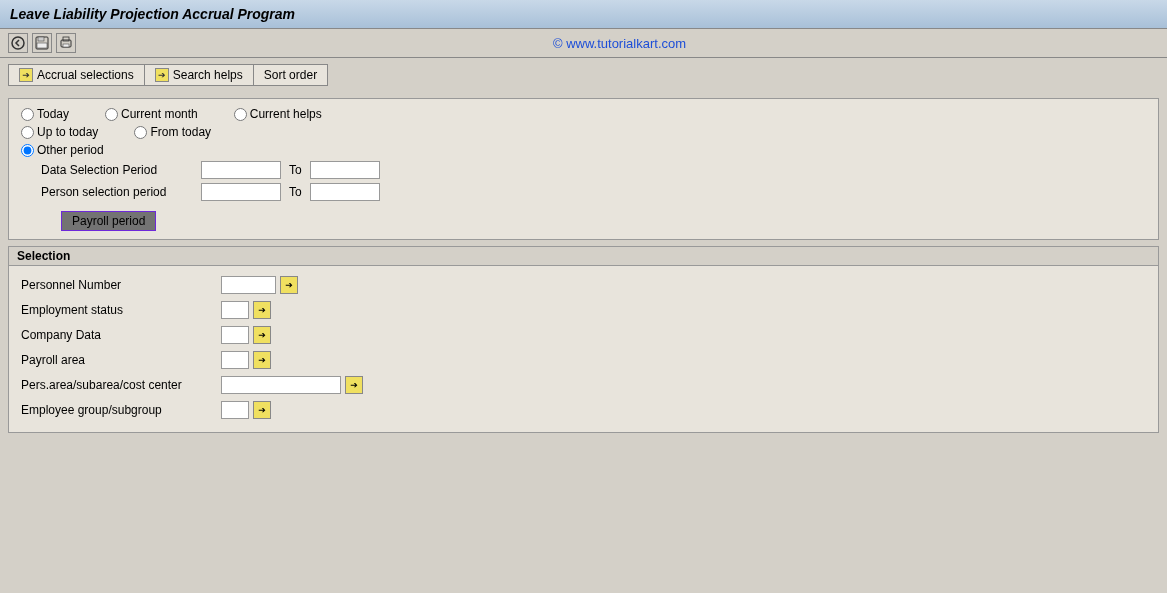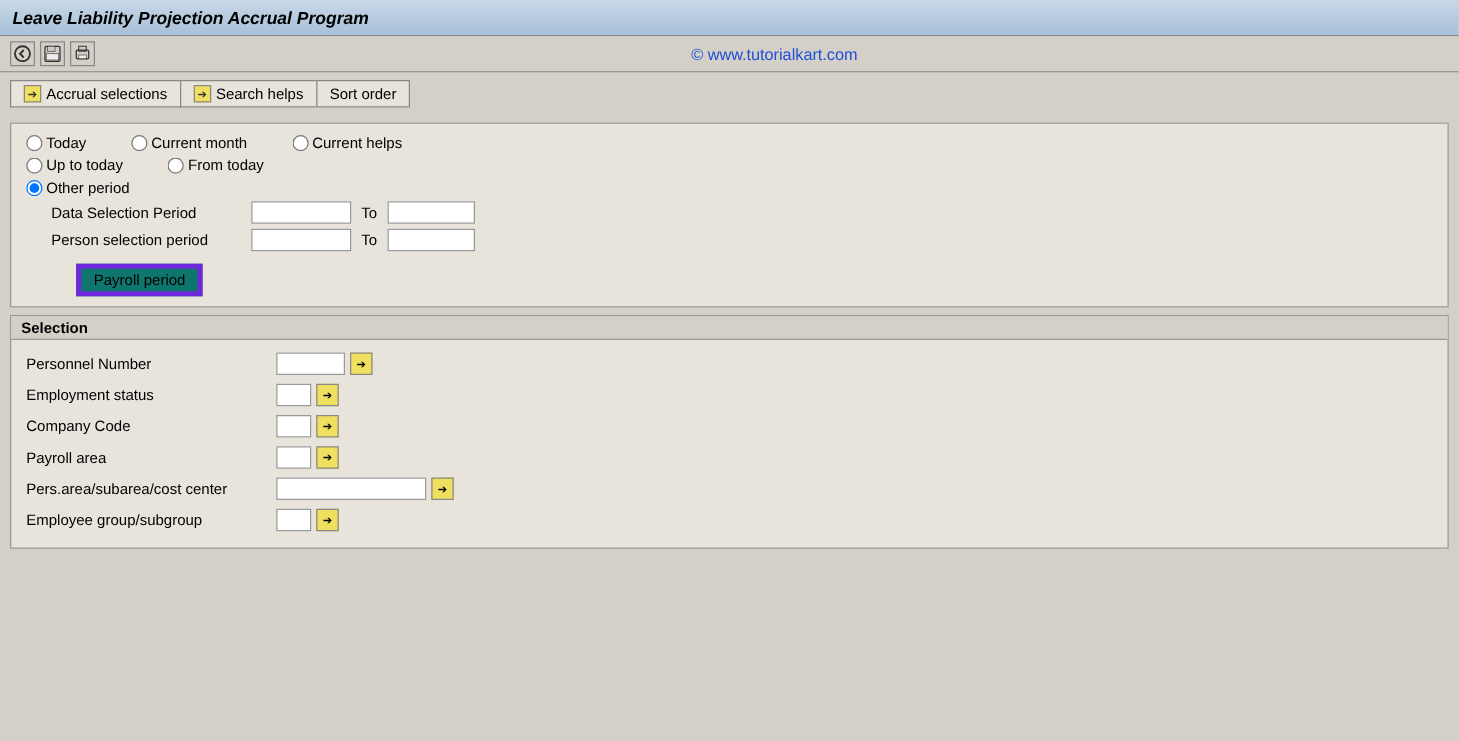--- a/index.html
+++ b/index.html
@@ -152,22 +152,22 @@
       border: 1px solid #999;
       background: #fff;
       font-size: 11px;
     }
 
     
     .payroll-btn {
       margin-top: 4px;
       margin-left: 20px;
       padding: 2px 10px;
-      background-color: #0f766e;
-      border: 4px solid #6d28d9;
+      background-color: #737373;
+      border: 1px solid #6d28d9;
       cursor: pointer;
       font-size: 12px;
     }
 
     
     .sel-row {
       display: flex;
       align-items: center;
       margin-bottom: 3px;
       padding: 2px 0;
@@ -324,21 +324,21 @@
         <div class="arrow-btn">➔</div>
       </div>
 
       <div class="sel-row">
         <span class="sel-label">Employment status</span>
         <input type="text" class="sel-input-small" style="">
         <div class="arrow-btn">➔</div>
       </div>
 
       <div class="sel-row">
-        <span class="sel-label">Company Code</span>
+        <span class="sel-label">Company Data</span>
         <input type="text" class="sel-input-small" style="">
         <div class="arrow-btn">➔</div>
       </div>
 
       <div class="sel-row">
         <span class="sel-label">Payroll area</span>
         <input type="text" class="sel-input-small" style="">
         <div class="arrow-btn">➔</div>
       </div>
 

